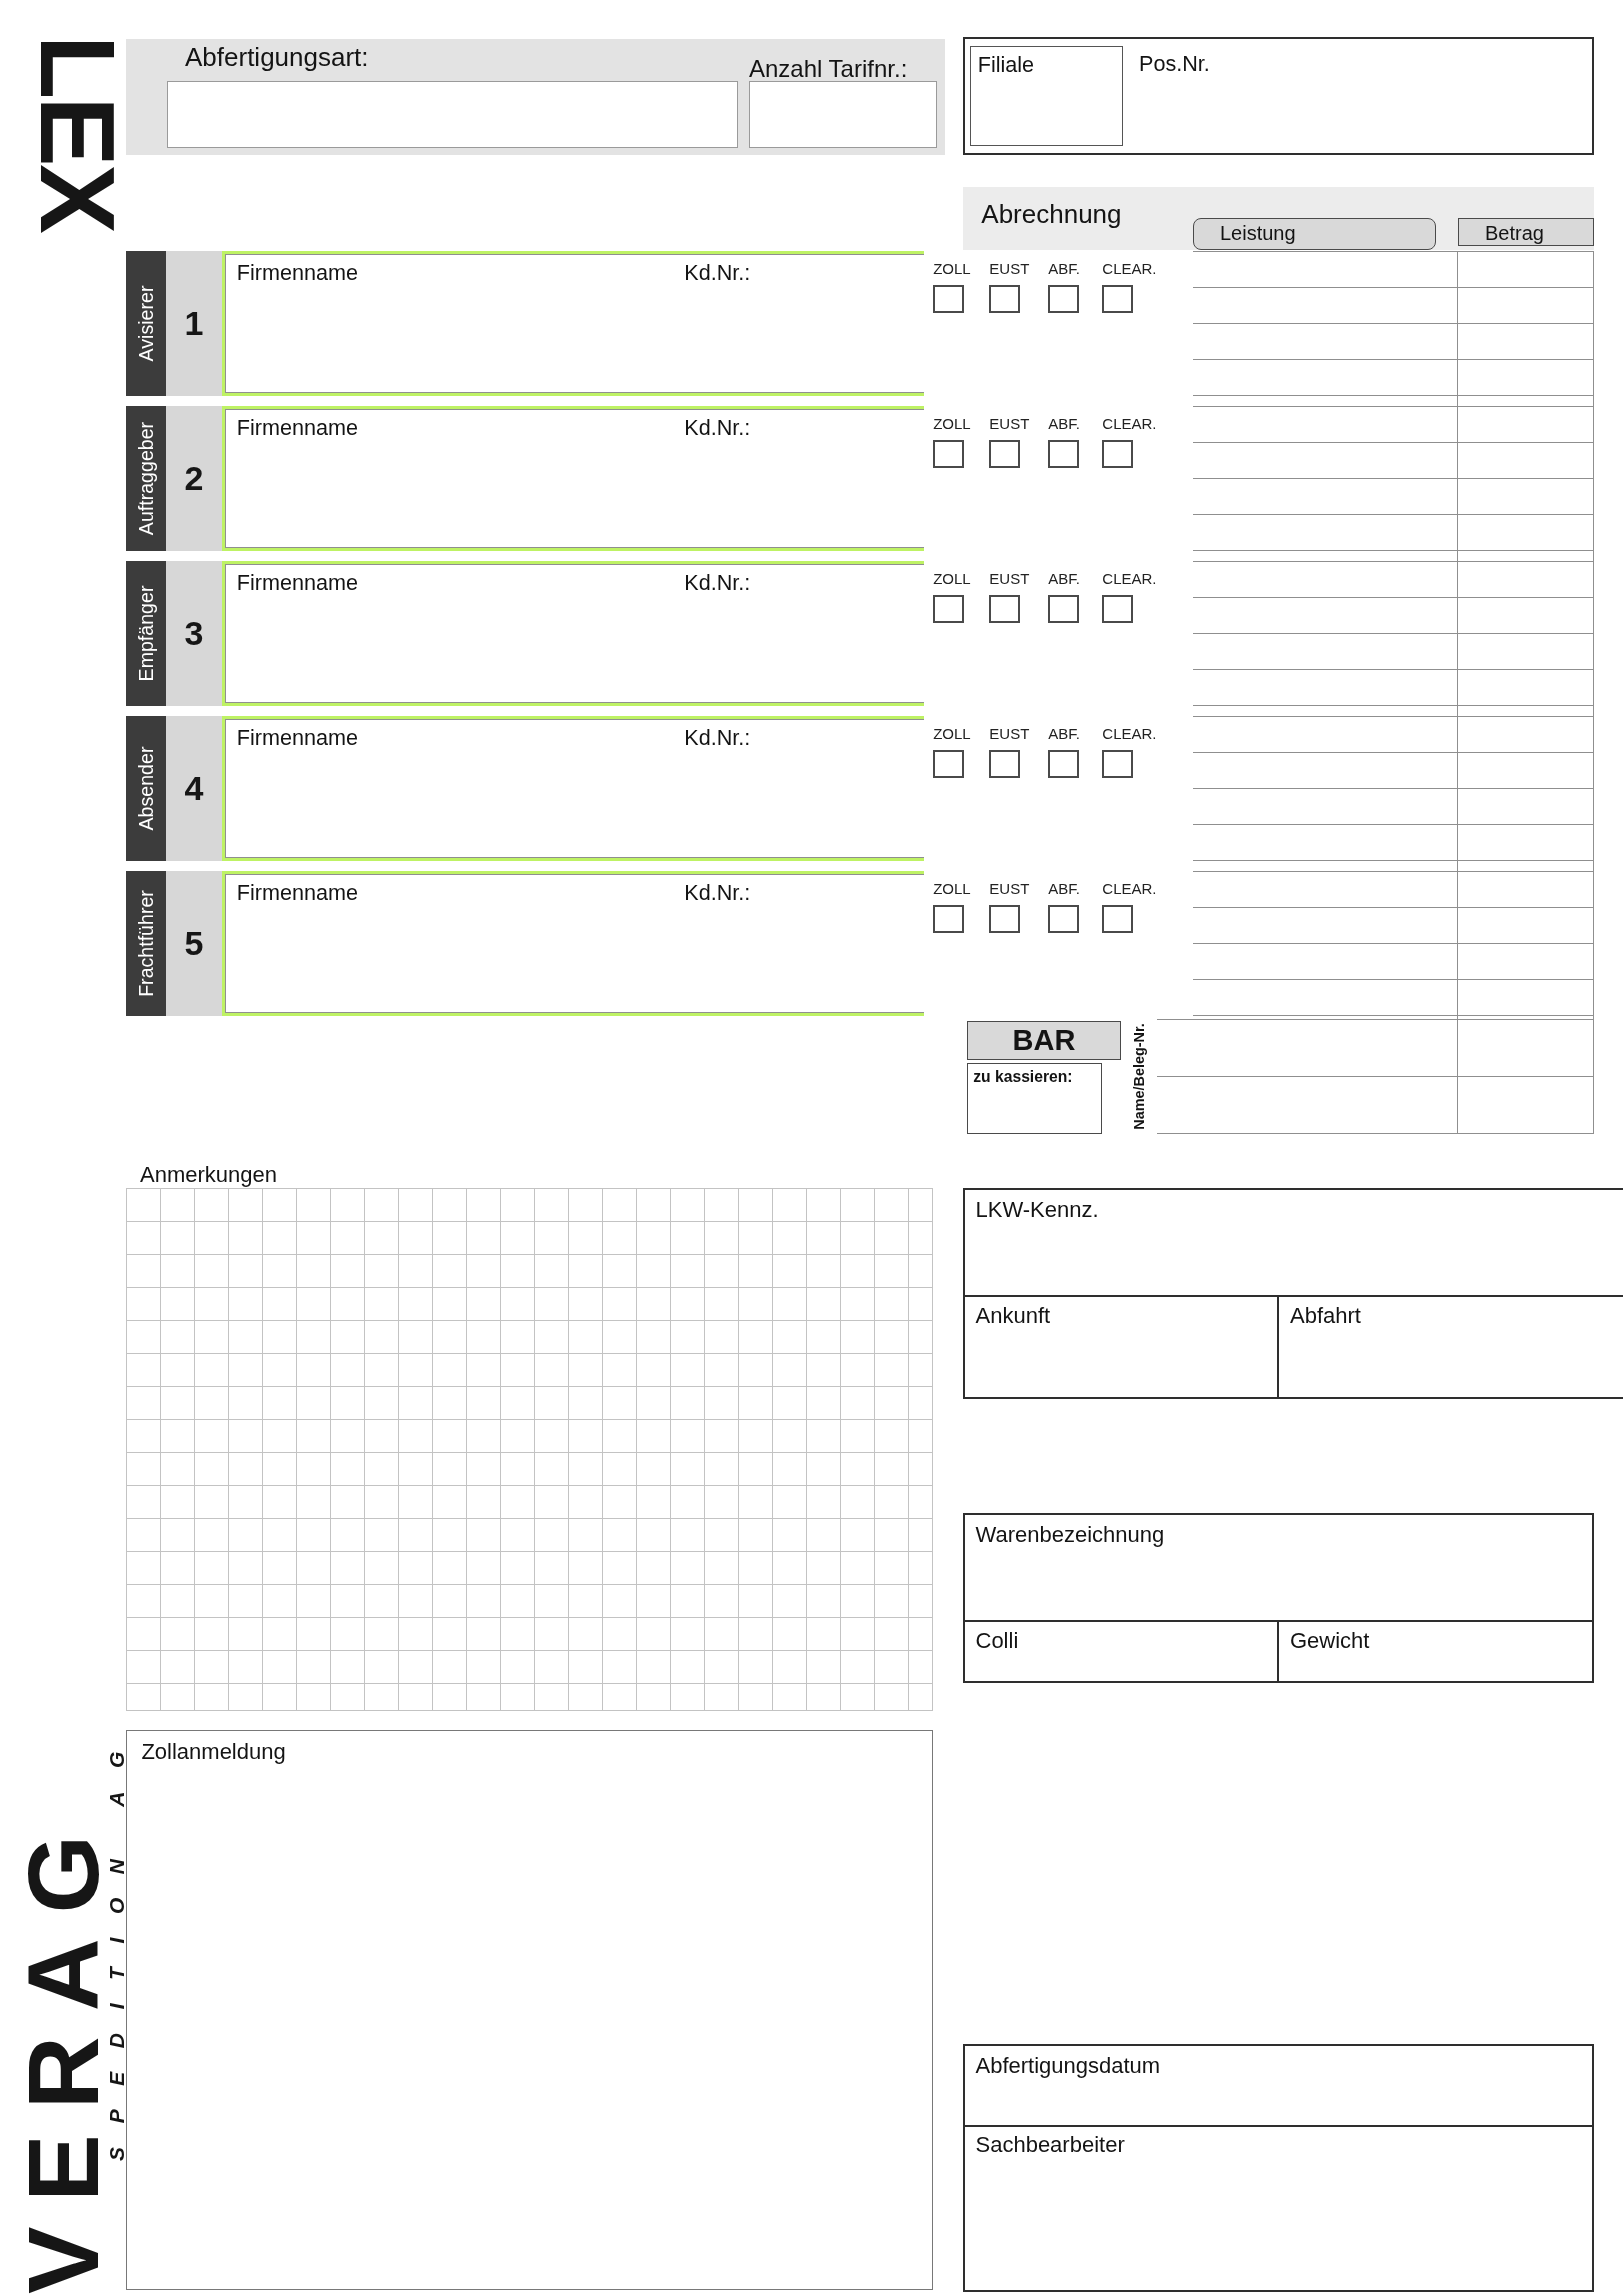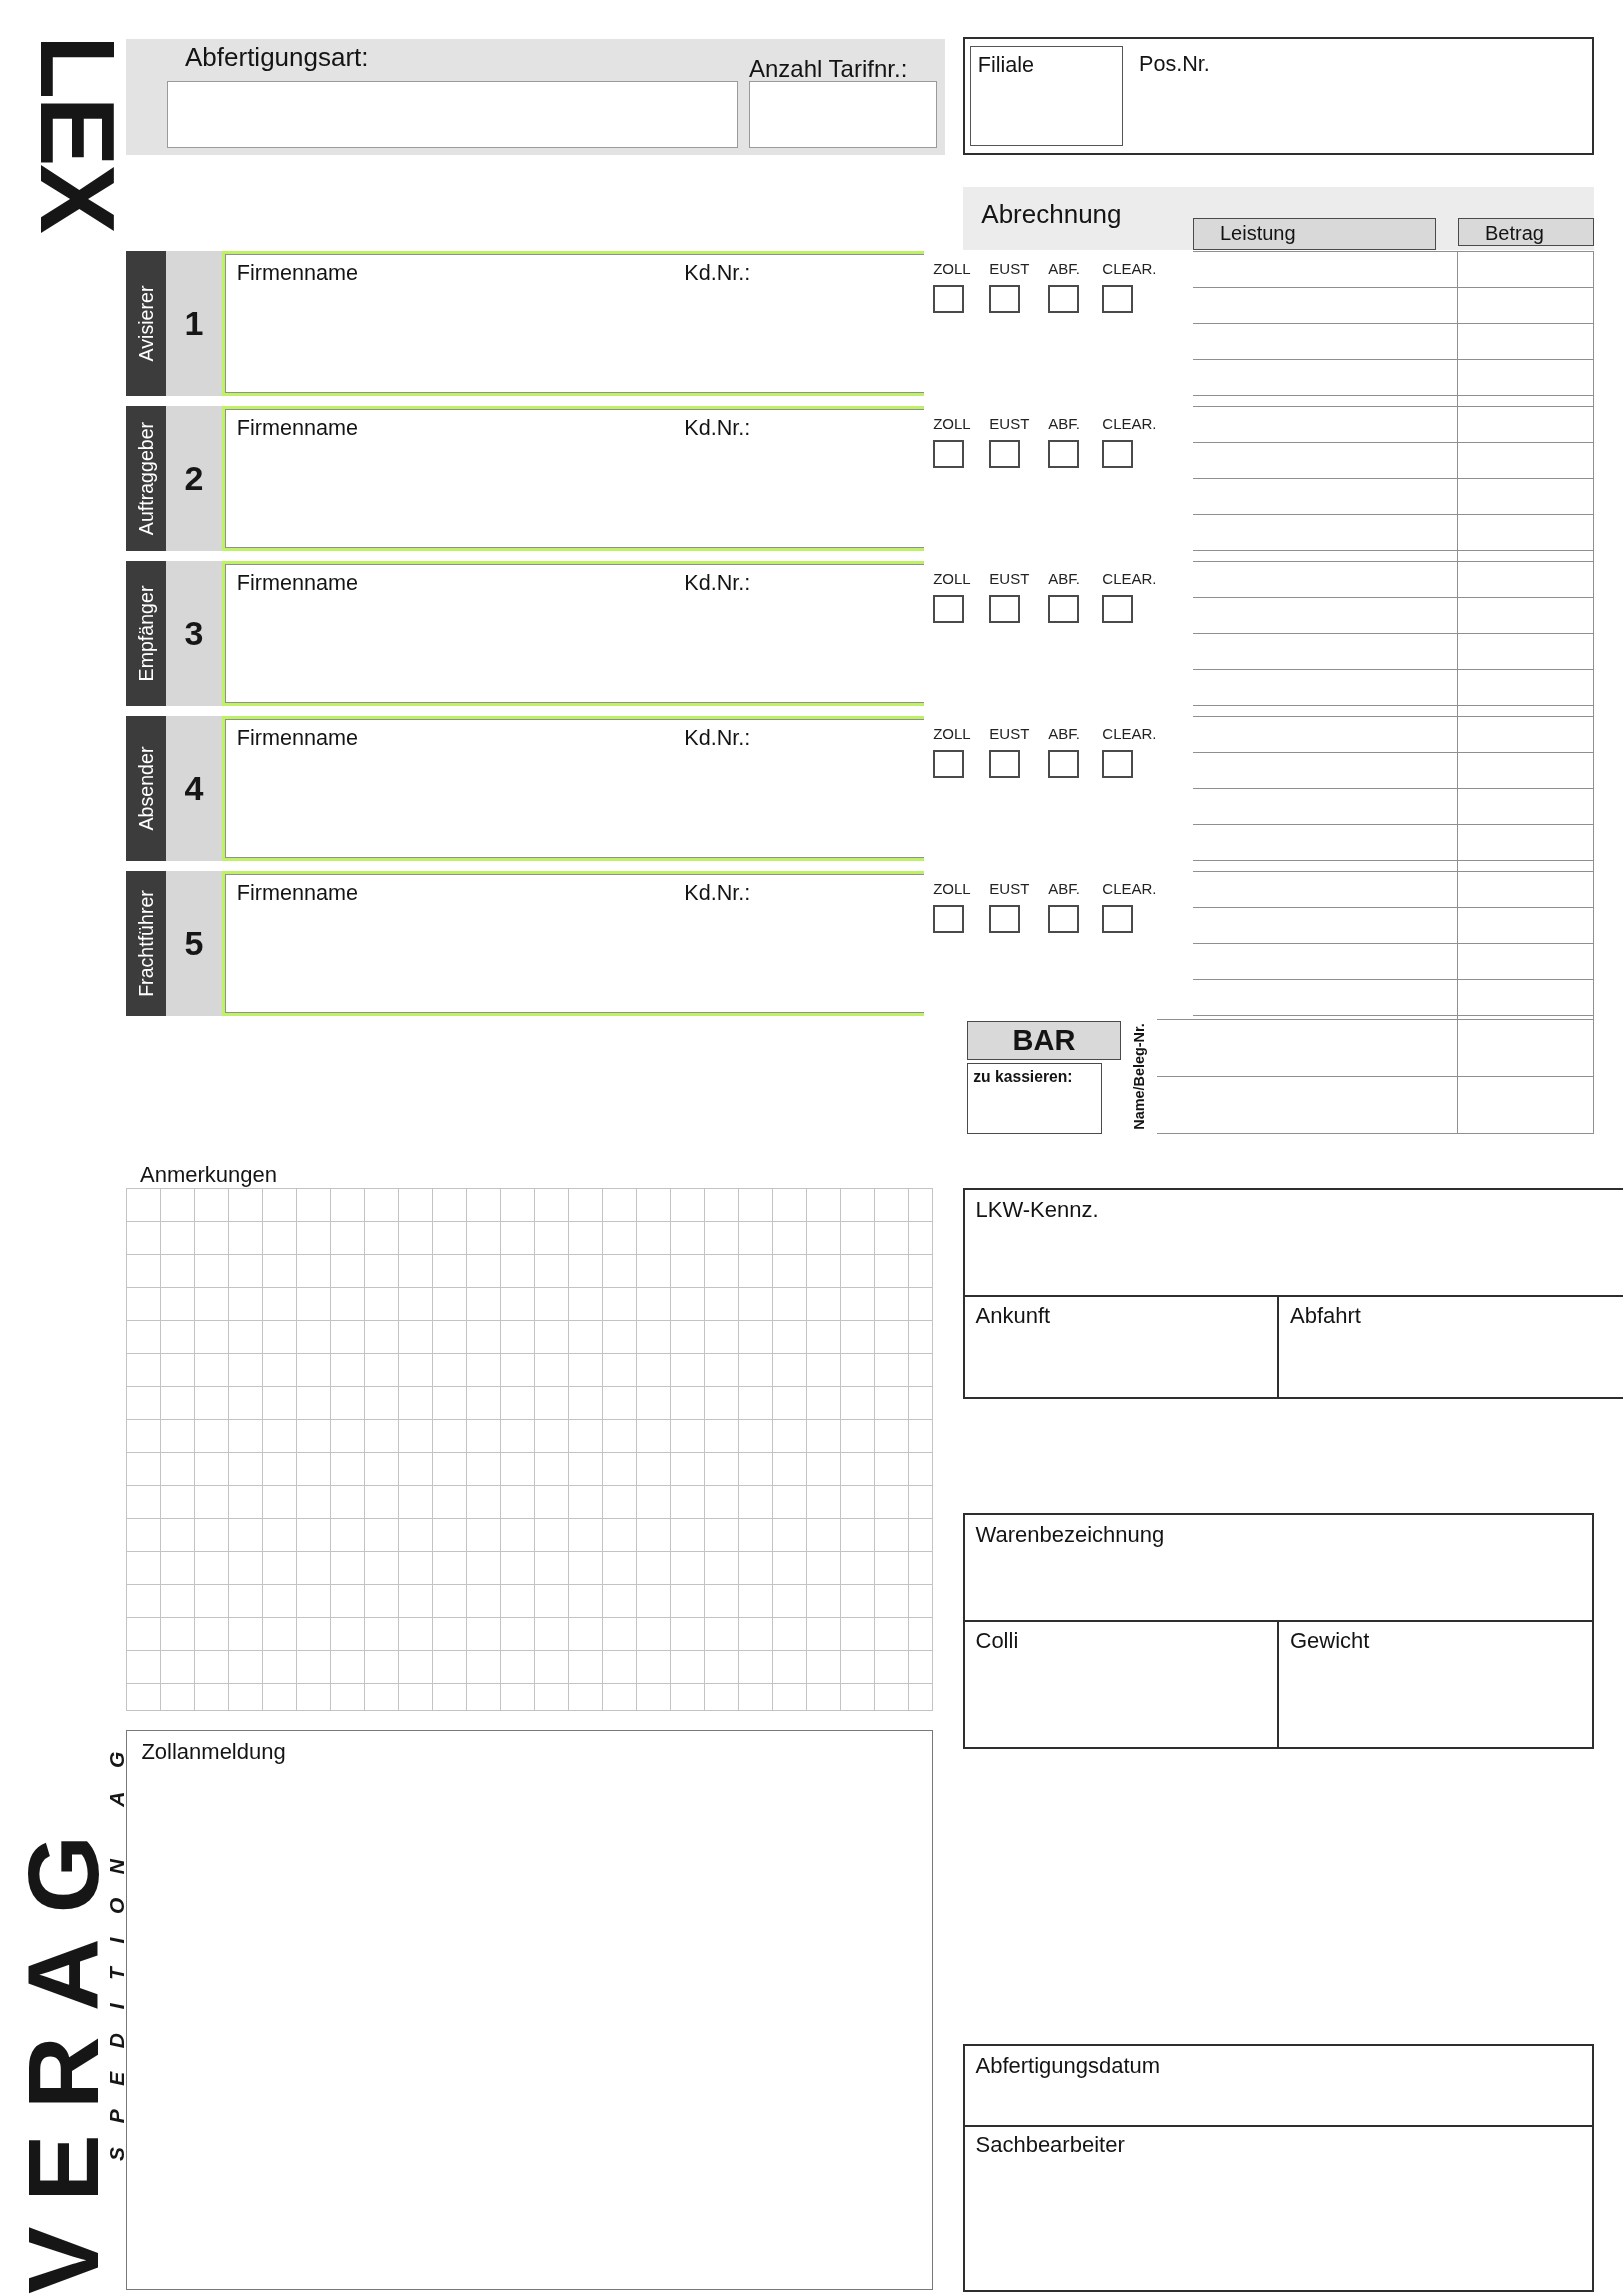--- a/index.html
+++ b/index.html
@@ -78,21 +78,21 @@
 
   <div class="abs outer-box" style="left:963px;top:37px;width:631px;height:118px;">
     <div class="abs" style="left:5.2px;top:6.5px;width:153px;height:100px;border:1.3px solid #555;background:#fff;">
       <span class="abs lbl" style="left:6.5px;top:5.2px;font-size:21.6px;">Filiale</span>
     </div>
     <span class="abs lbl" style="left:174px;top:11.8px;font-size:21.6px;">Pos.Nr.</span>
   </div>
 
   <div class="abs" style="left:963px;top:187px;width:631px;height:63px;background:#ececec;">
     <span class="abs" style="left:18.3px;top:11.8px;font-size:26px;">Abrechnung</span>
-    <div class="abs col-head" style="left:230px;top:31px;width:243px;height:32px;">Leistung</div>
+    <div class="abs col-head" style="left:230px;top:31px;width:243px;height:32px;border-radius:8px;">Leistung</div>
     <div class="abs col-head" style="left:495px;top:31px;width:136px;height:28px;">Betrag</div>
   </div>
 
   <div class="abs party-row" style="top:251px;">
     <div class="abs role-bar">
       <span class="vtext v-up role-text">Avisierer</span>
     </div>
     <div class="abs num-zone">1</div>
     <div class="abs firm-wrap">
       <div class="abs firm-box">
@@ -293,21 +293,21 @@
   <div class="abs grid" style="left:126px;top:1188px;width:807px;height:523px;"></div>
 
   <div class="abs outer-box" style="left:963px;top:1188px;width:682px;height:211px;">
     <span class="abs lbl" style="left:10.5px;top:6.5px;">LKW-Kennz.</span>
     <div class="abs hdiv" style="top:105px;"></div>
     <div class="abs vdiv" style="left:312px;top:105px;bottom:0;"></div>
     <span class="abs lbl" style="left:10.5px;top:113px;">Ankunft</span>
     <span class="abs lbl" style="left:325px;top:113px;">Abfahrt</span>
   </div>
 
-  <div class="abs outer-box" style="left:963px;top:1513px;width:631px;height:236px;">
+  <div class="abs outer-box" style="left:963px;top:1513px;width:631px;height:170px;">
     <span class="abs lbl" style="left:10.5px;top:6.5px;">Warenbezeichnung</span>
     <div class="abs hdiv" style="top:105px;"></div>
     <div class="abs vdiv" style="left:312px;top:105px;bottom:0;"></div>
     <span class="abs lbl" style="left:10.5px;top:113px;">Colli</span>
     <span class="abs lbl" style="left:325px;top:113px;">Gewicht</span>
   </div>
 
   <div class="abs thin-box" style="left:126px;top:1730px;width:807px;height:560px;">
     <span class="abs lbl" style="left:14.4px;top:7.9px;">Zollanmeldung</span>
   </div>

